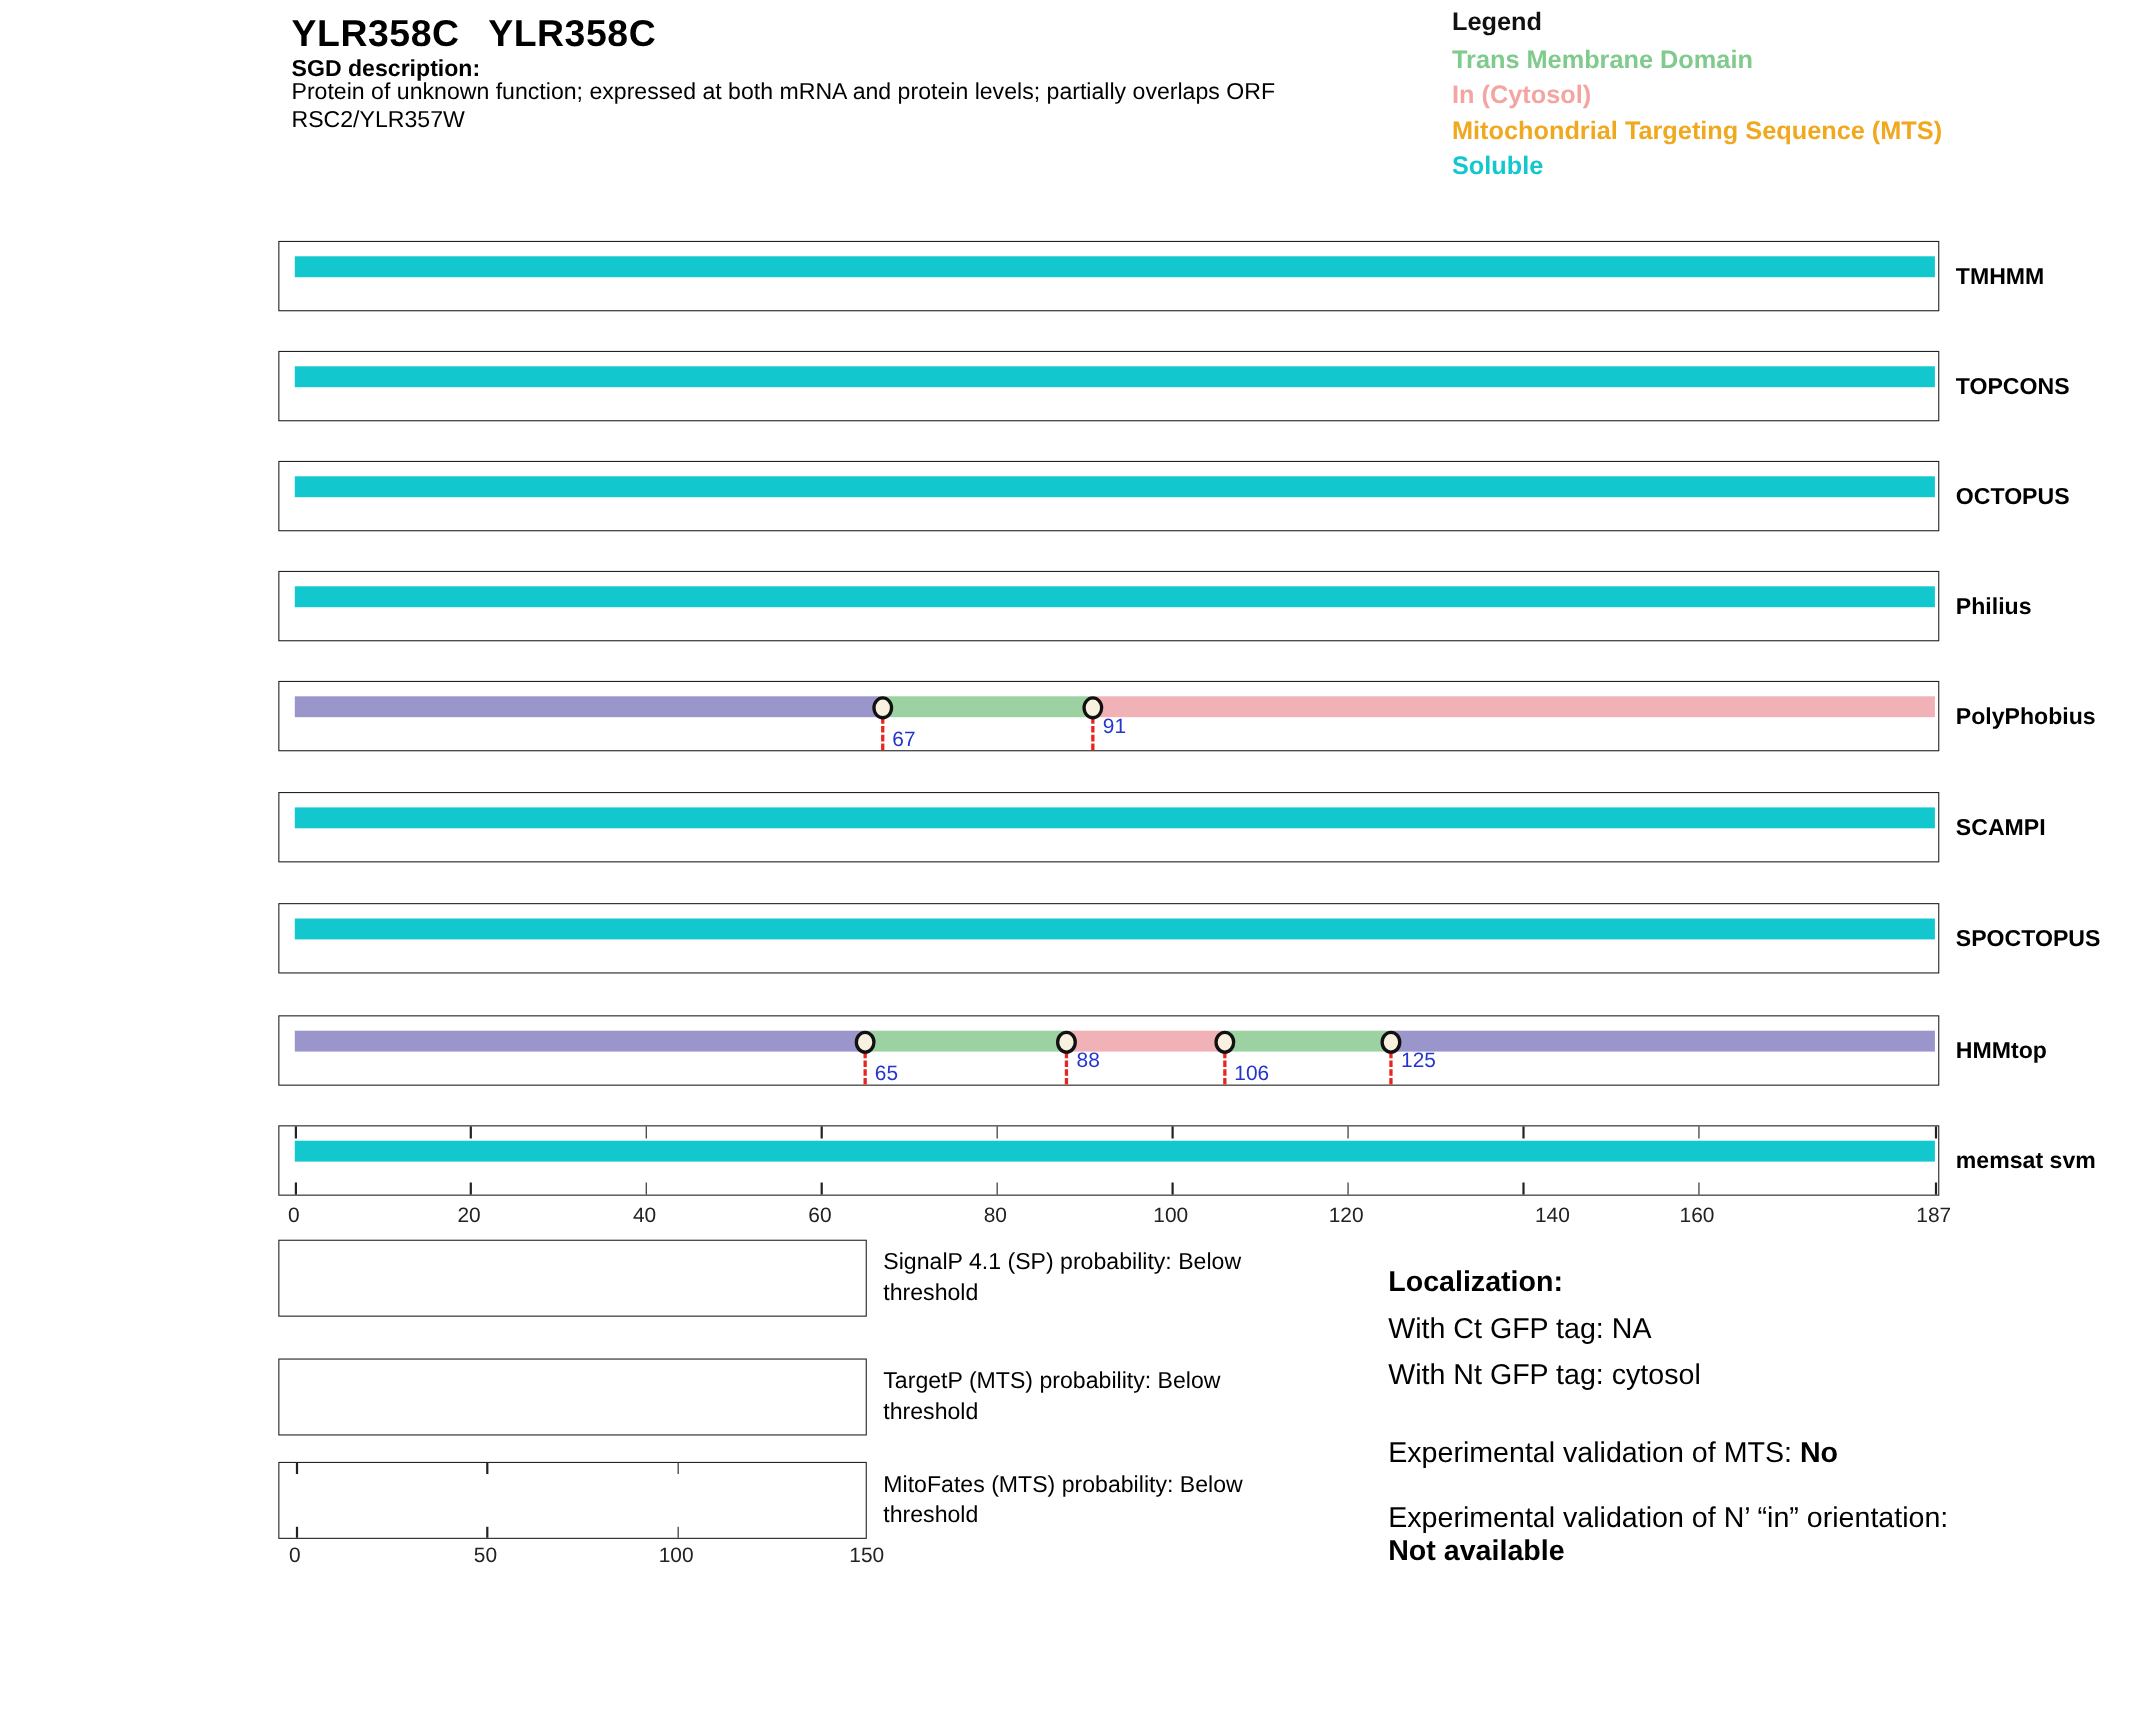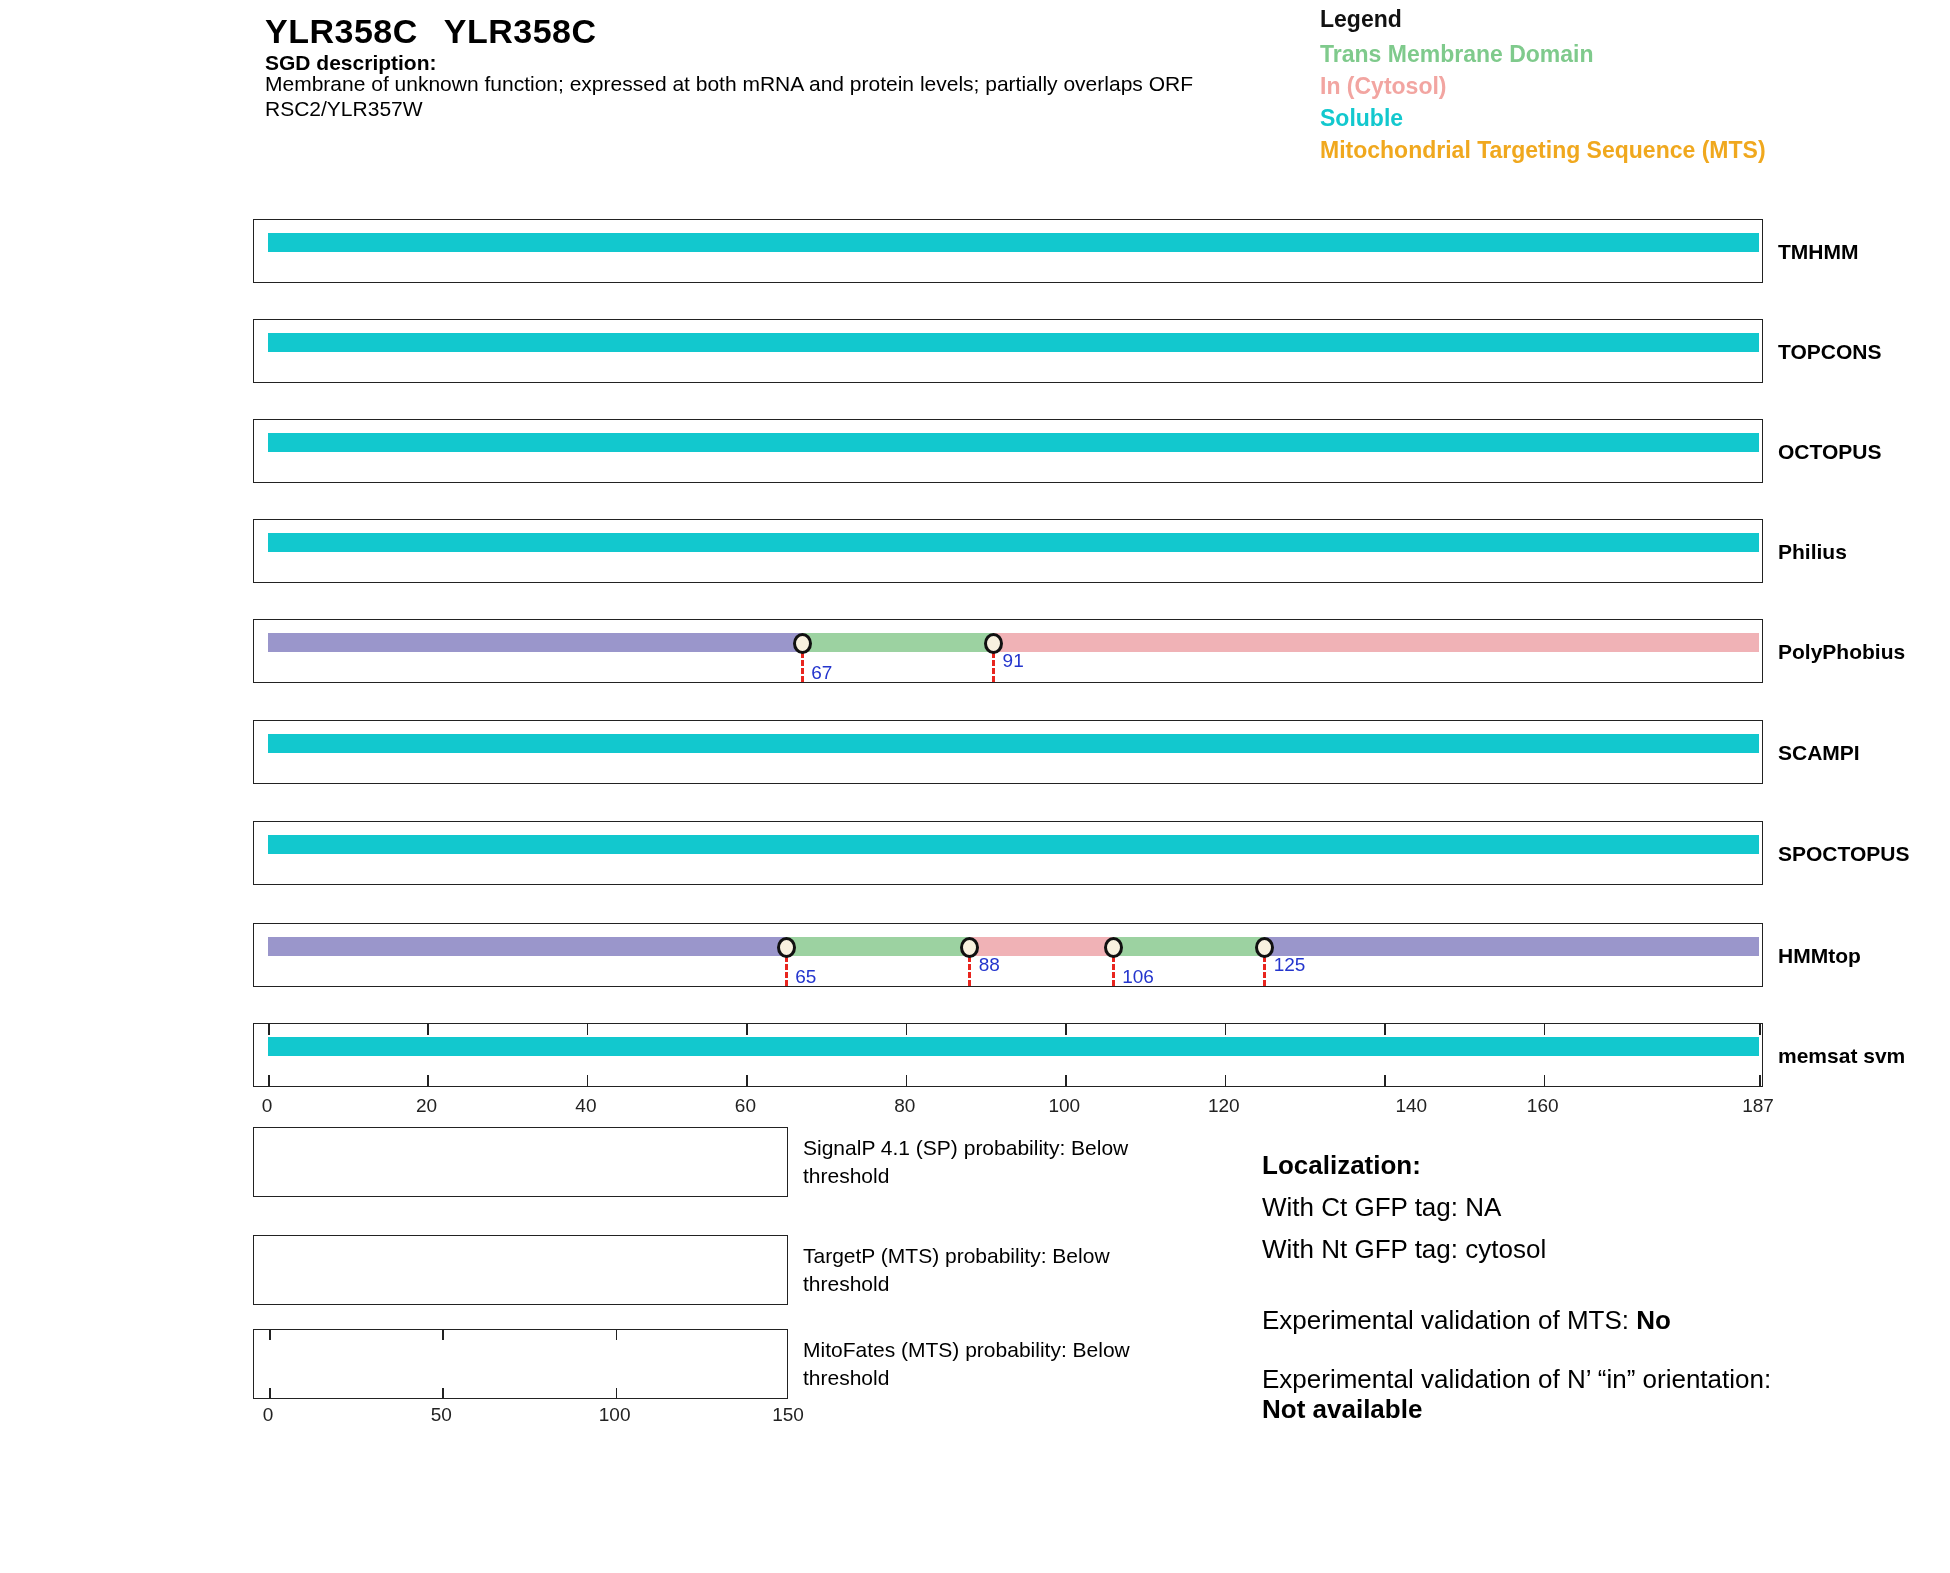--- a/index.html
+++ b/index.html
@@ -27,29 +27,29 @@
 </style>
 </head>
 <body>
 
 <div id="root">
 
   <div class="abs title" style="left:265px;top:12px;">
     <span>YLR358C</span><span>YLR358C</span>
   </div>
   <div class="abs sgd" style="left:265px;top:51px;">SGD description:</div>
-  <div class="abs desc" style="left:265px;top:72px;">Membrane of unknown function; expressed at both mRNA and protein levels; partially overlaps ORF</div>
+  <div class="abs desc" style="left:265px;top:72px;">Protein of unknown function; expressed at both mRNA and protein levels; partially overlaps ORF</div>
   <div class="abs desc" style="left:265px;top:97px;">RSC2/YLR357W</div>
 
   <div class="abs legend-title" style="left:1320px;top:6px;">Legend</div>
   <div class="abs" style="left:1320px;top:38px;" id="legend-items">
       <div class="legend-item" style="color: rgb(127, 202, 140);">Trans Membrane Domain</div>
       <div class="legend-item" style="color: rgb(242, 165, 161);">In (Cytosol)</div>
+      <div class="legend-item" style="color: rgb(240, 168, 30);">Mitochondrial Targeting Sequence (MTS)</div>
       <div class="legend-item" style="color: rgb(18, 200, 206);">Soluble</div>
-      <div class="legend-item" style="color: rgb(240, 168, 30);">Mitochondrial Targeting Sequence (MTS)</div>
     </div>
 
   <div id="tracks">
       <div class="track-box" style="top: 219px;">
         <div class="seg" style="top: 13px; left: 14px; width: 1491px; background: rgb(18, 200, 206);"></div>
       </div>
       <div class="track-label" style="left: 1778px; top: 240px;">TMHMM</div>
       <div class="track-box" style="top: 319px;">
         <div class="seg" style="top: 13px; left: 14px; width: 1491px; background: rgb(18, 200, 206);"></div>
       </div>

